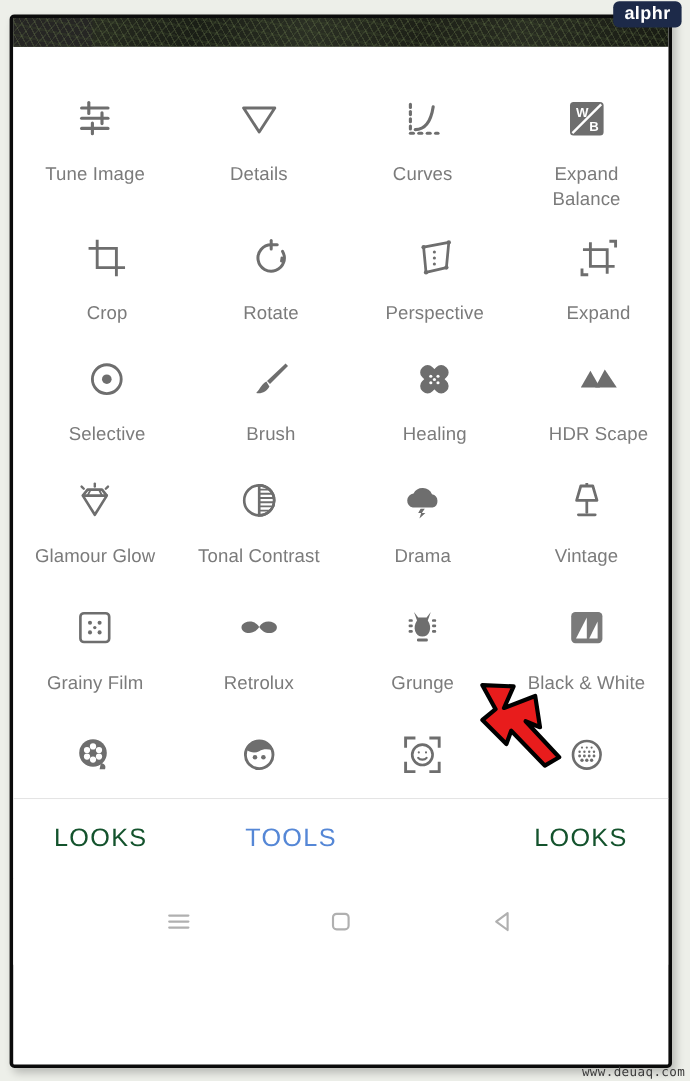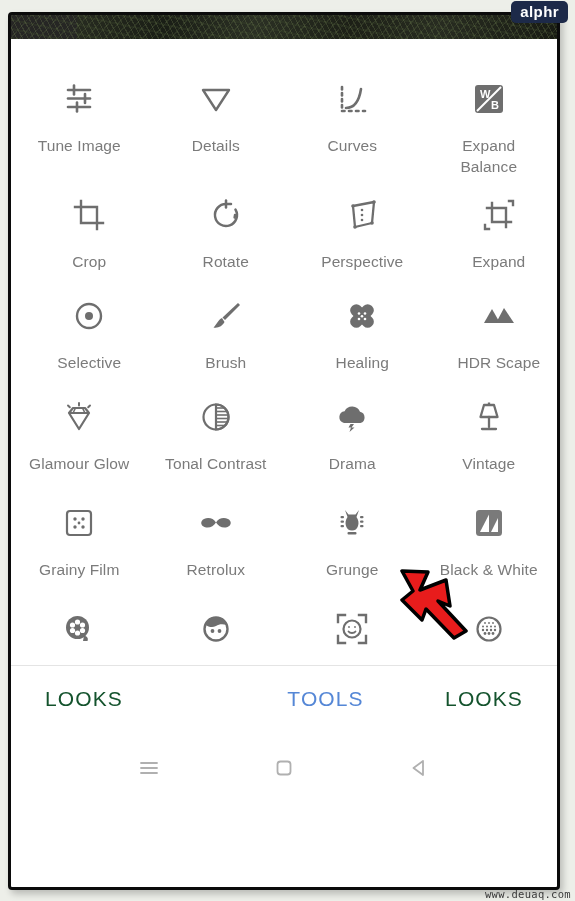--- a/index.html
+++ b/index.html
@@ -106,21 +106,21 @@
     padding:0 34px;
   }
   .tab-item {
     flex:1 1 33.33%;
     text-align:center;
     font-size:21px;
     letter-spacing:1.1px;
     color:#14532d;
   }
   .tab-item.left { text-align:left; }
-  .tab-item.center { text-align:right; }
+  .tab-item.center { text-align:left; }
   .tab-item.right { text-align:right; }
   .tab-item.active { color:#5587d6; }
 
   
   .nav-bar {
     display:flex;
     align-items:center;
     justify-content:space-around;
     height:72px;
     background:#ffffff;

